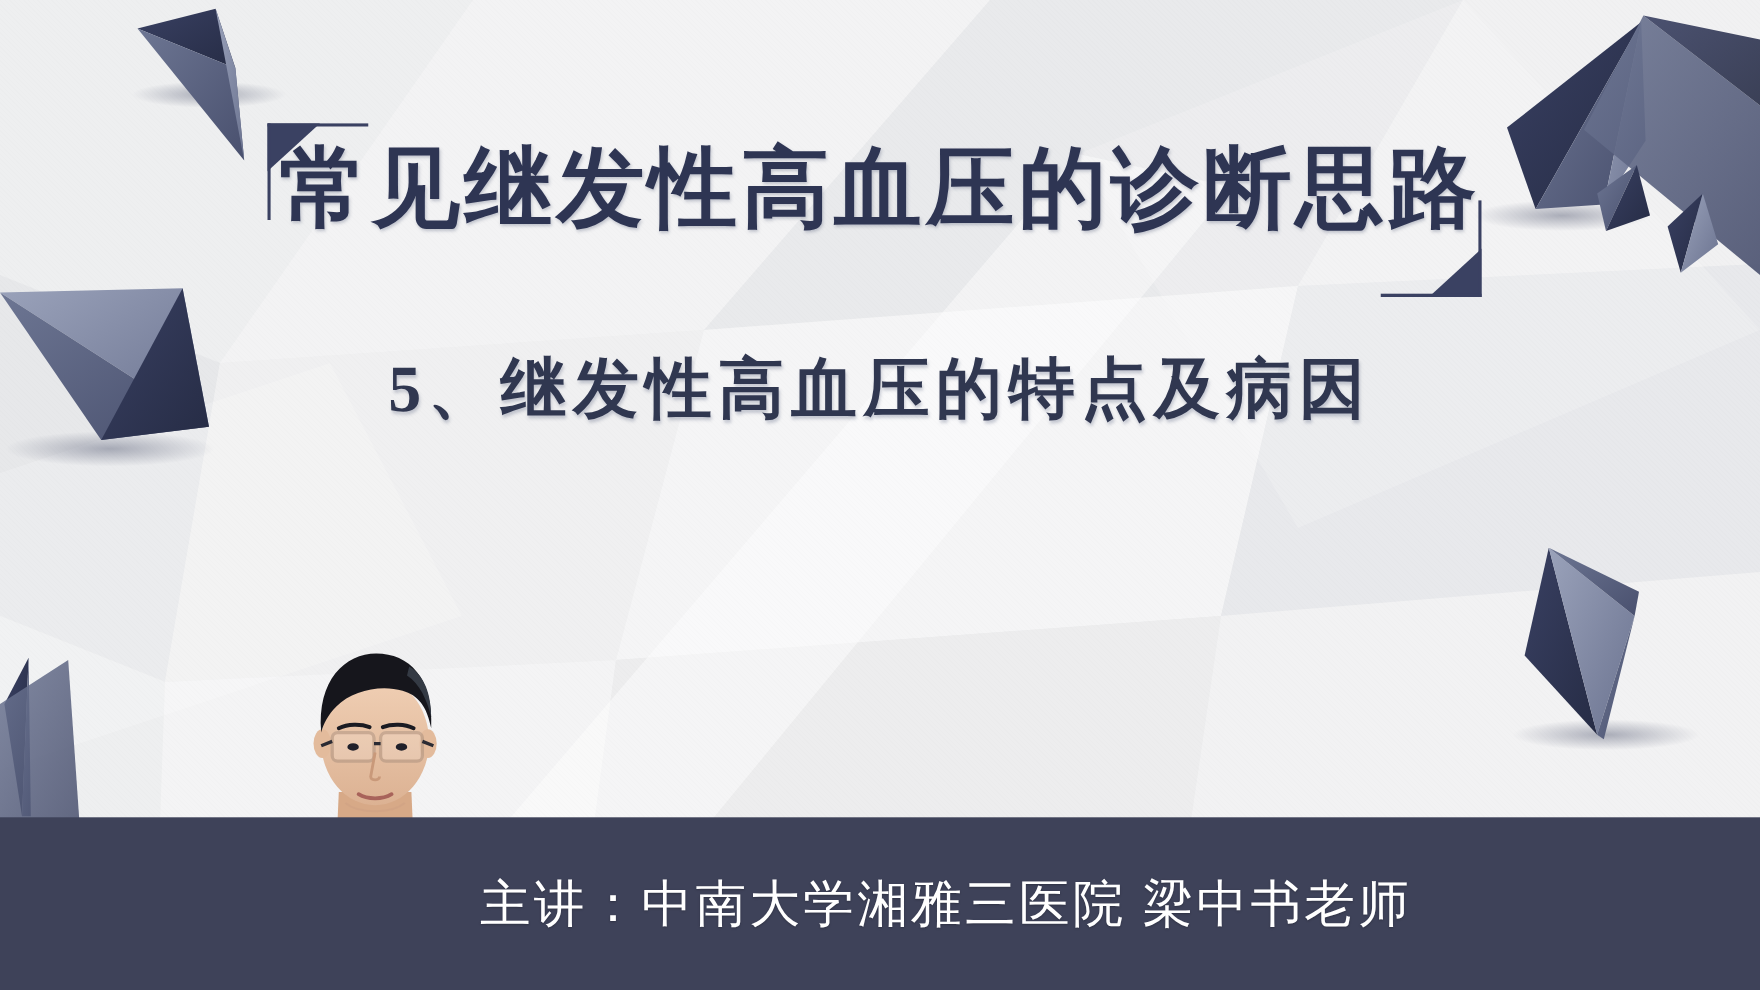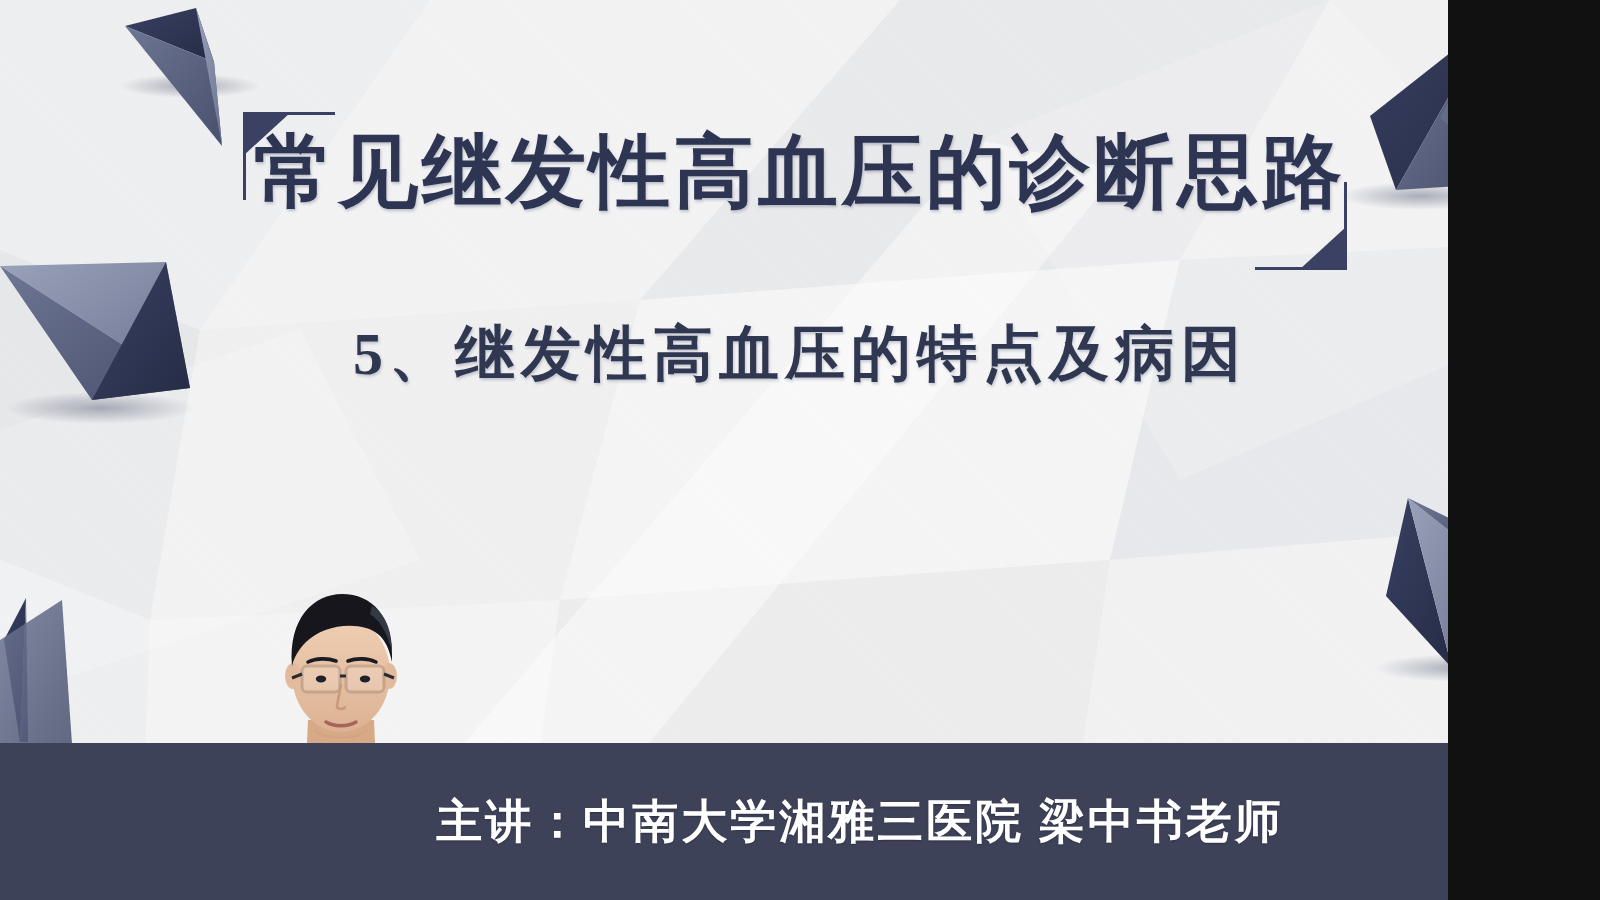--- a/index.html
+++ b/index.html
@@ -3,21 +3,21 @@
 <meta charset="utf-8">
 <title>常见继发性高血压的诊断思路</title>
 <style>
   html, body {
     margin: 0;
     padding: 0;
     background: #111;
   }
   #slide {
     position: relative;
-    width: 1448px;
+    width: 1600px;
     height: 900px;
     overflow: hidden;
     background: #ececec;
     font-family: "Liberation Serif", "DejaVu Serif", serif;
     user-select: none;
   }
 
   
   .bg-svg {
     position: absolute;
@@ -112,21 +112,21 @@
     background: #3e4259;
     display: flex;
     align-items: center;
     justify-content: center;
   }
   .banner-text {
     margin: 12px;
     font-size: 46px;
     letter-spacing: 3px;
     color: #ffffff;
-    font-weight: 700;
+    font-weight: 400;
     white-space: nowrap;
     padding-left: 120px;
     text-shadow: 0 1px 2px rgba(0,0,0,.25);
   }
 </style>
 </head>
 <body>
 
 <div id="slide">
 

